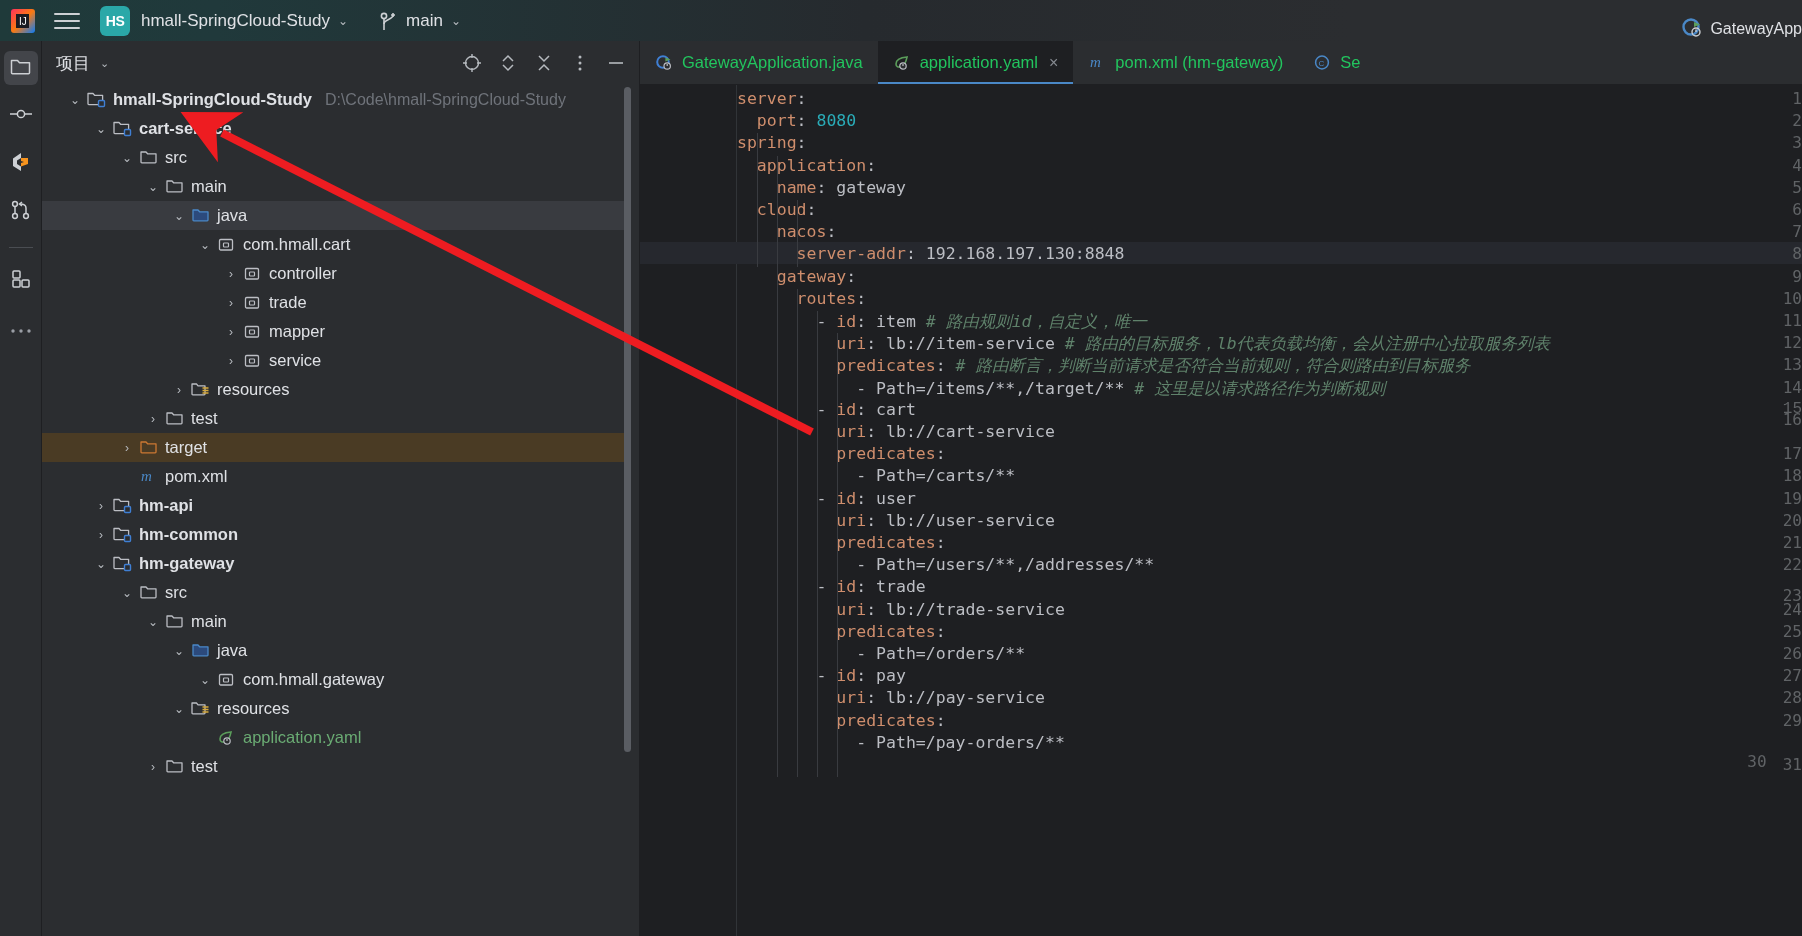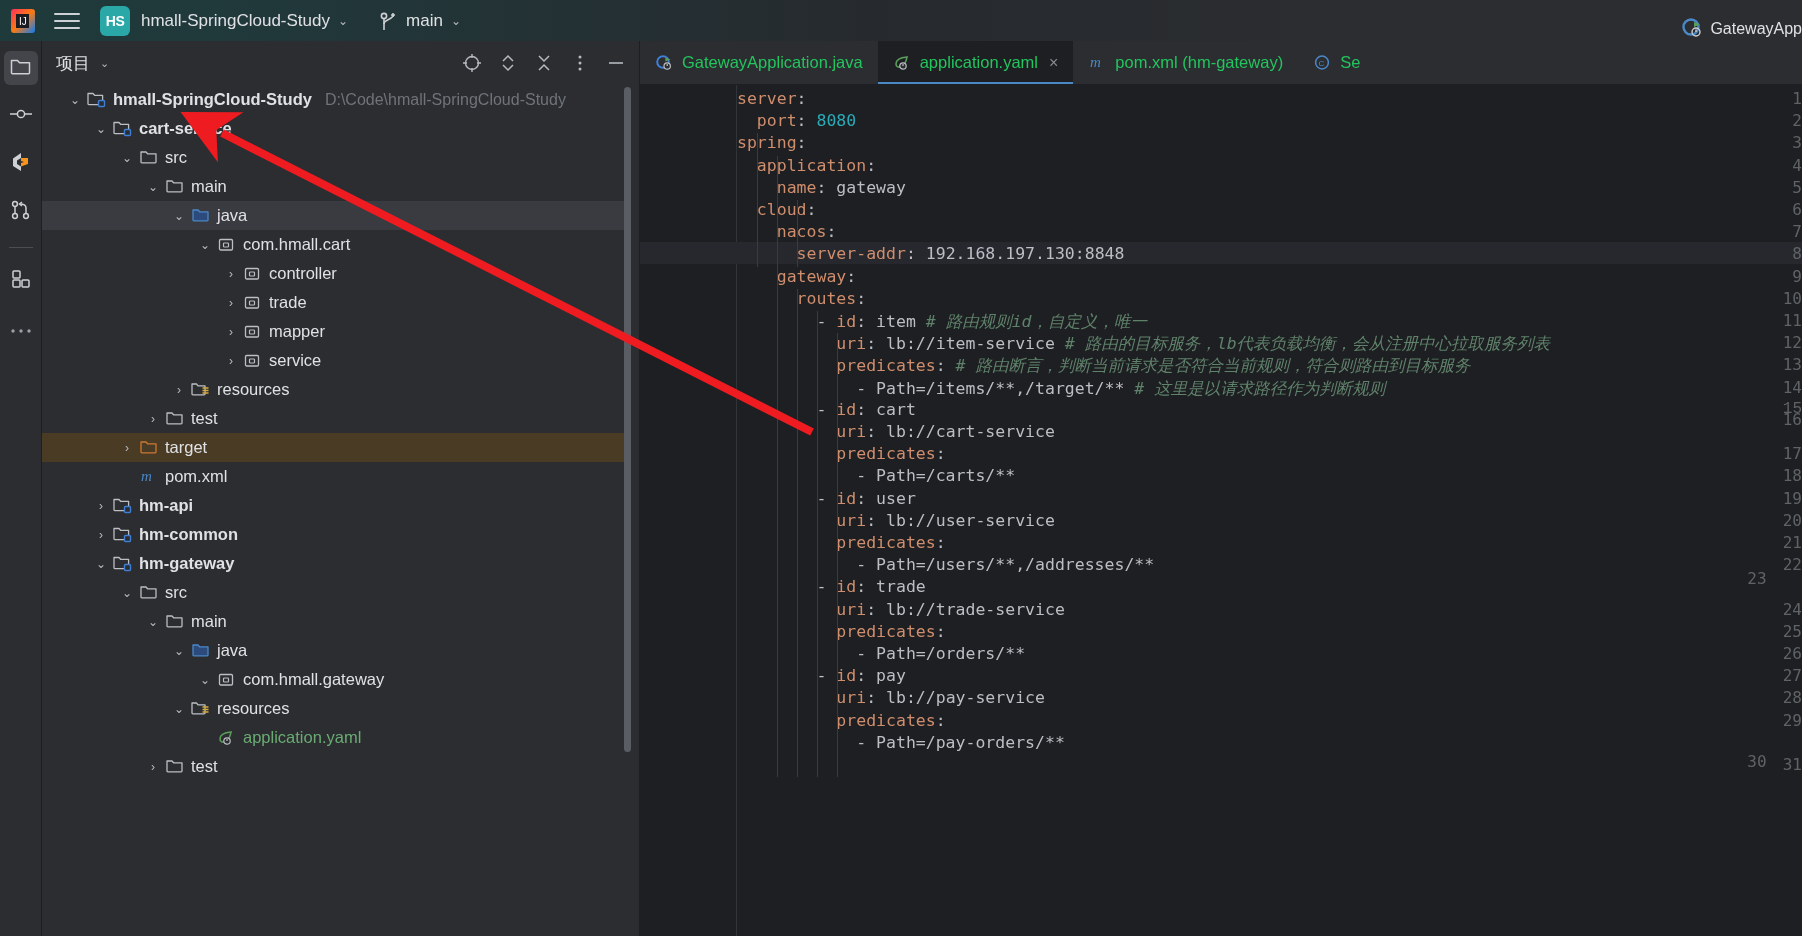--- a/index.html
+++ b/index.html
@@ -592,21 +592,21 @@
           <div class="ln" style="top: 381.4px;">18</div>
           <div class="cl" style="top: 381.4px;"><span class="v">            - Path=/carts/**</span></div>
           <div class="ln" style="top: 403.6px;">19</div>
           <div class="cl" style="top: 403.6px;"><span class="p">        - </span><span class="k">id</span><span class="p">: </span><span class="v">user</span></div>
           <div class="ln" style="top: 425.8px;">20</div>
           <div class="cl" style="top: 425.8px;"><span class="p">          </span><span class="k">uri</span><span class="p">: </span><span class="v">lb://user-service</span></div>
           <div class="ln" style="top: 448px;">21</div>
           <div class="cl" style="top: 448px;"><span class="p">          </span><span class="k">predicates</span><span class="p">:</span></div>
           <div class="ln" style="top: 470.2px;">22</div>
           <div class="cl" style="top: 470.2px;"><span class="v">            - Path=/users/**,/addresses/**</span></div>
-          <div class="ln" style="top: 484px; text-align: center;">23</div>
+          <div class="ln" style="top: 501px;">23</div>
           <div class="cl" style="top: 492.4px;"><span class="p">        - </span><span class="k">id</span><span class="p">: </span><span class="v">trade</span></div>
           <div class="ln" style="top: 514.6px;">24</div>
           <div class="cl" style="top: 514.6px;"><span class="p">          </span><span class="k">uri</span><span class="p">: </span><span class="v">lb://trade-service</span></div>
           <div class="ln" style="top: 536.8px;">25</div>
           <div class="cl" style="top: 536.8px;"><span class="p">          </span><span class="k">predicates</span><span class="p">:</span></div>
           <div class="ln" style="top: 559px;">26</div>
           <div class="cl" style="top: 559px;"><span class="v">            - Path=/orders/**</span></div>
           <div class="ln" style="top: 581.2px;">27</div>
           <div class="cl" style="top: 581.2px;"><span class="p">        - </span><span class="k">id</span><span class="p">: </span><span class="v">pay</span></div>
           <div class="ln" style="top: 603.4px;">28</div>

